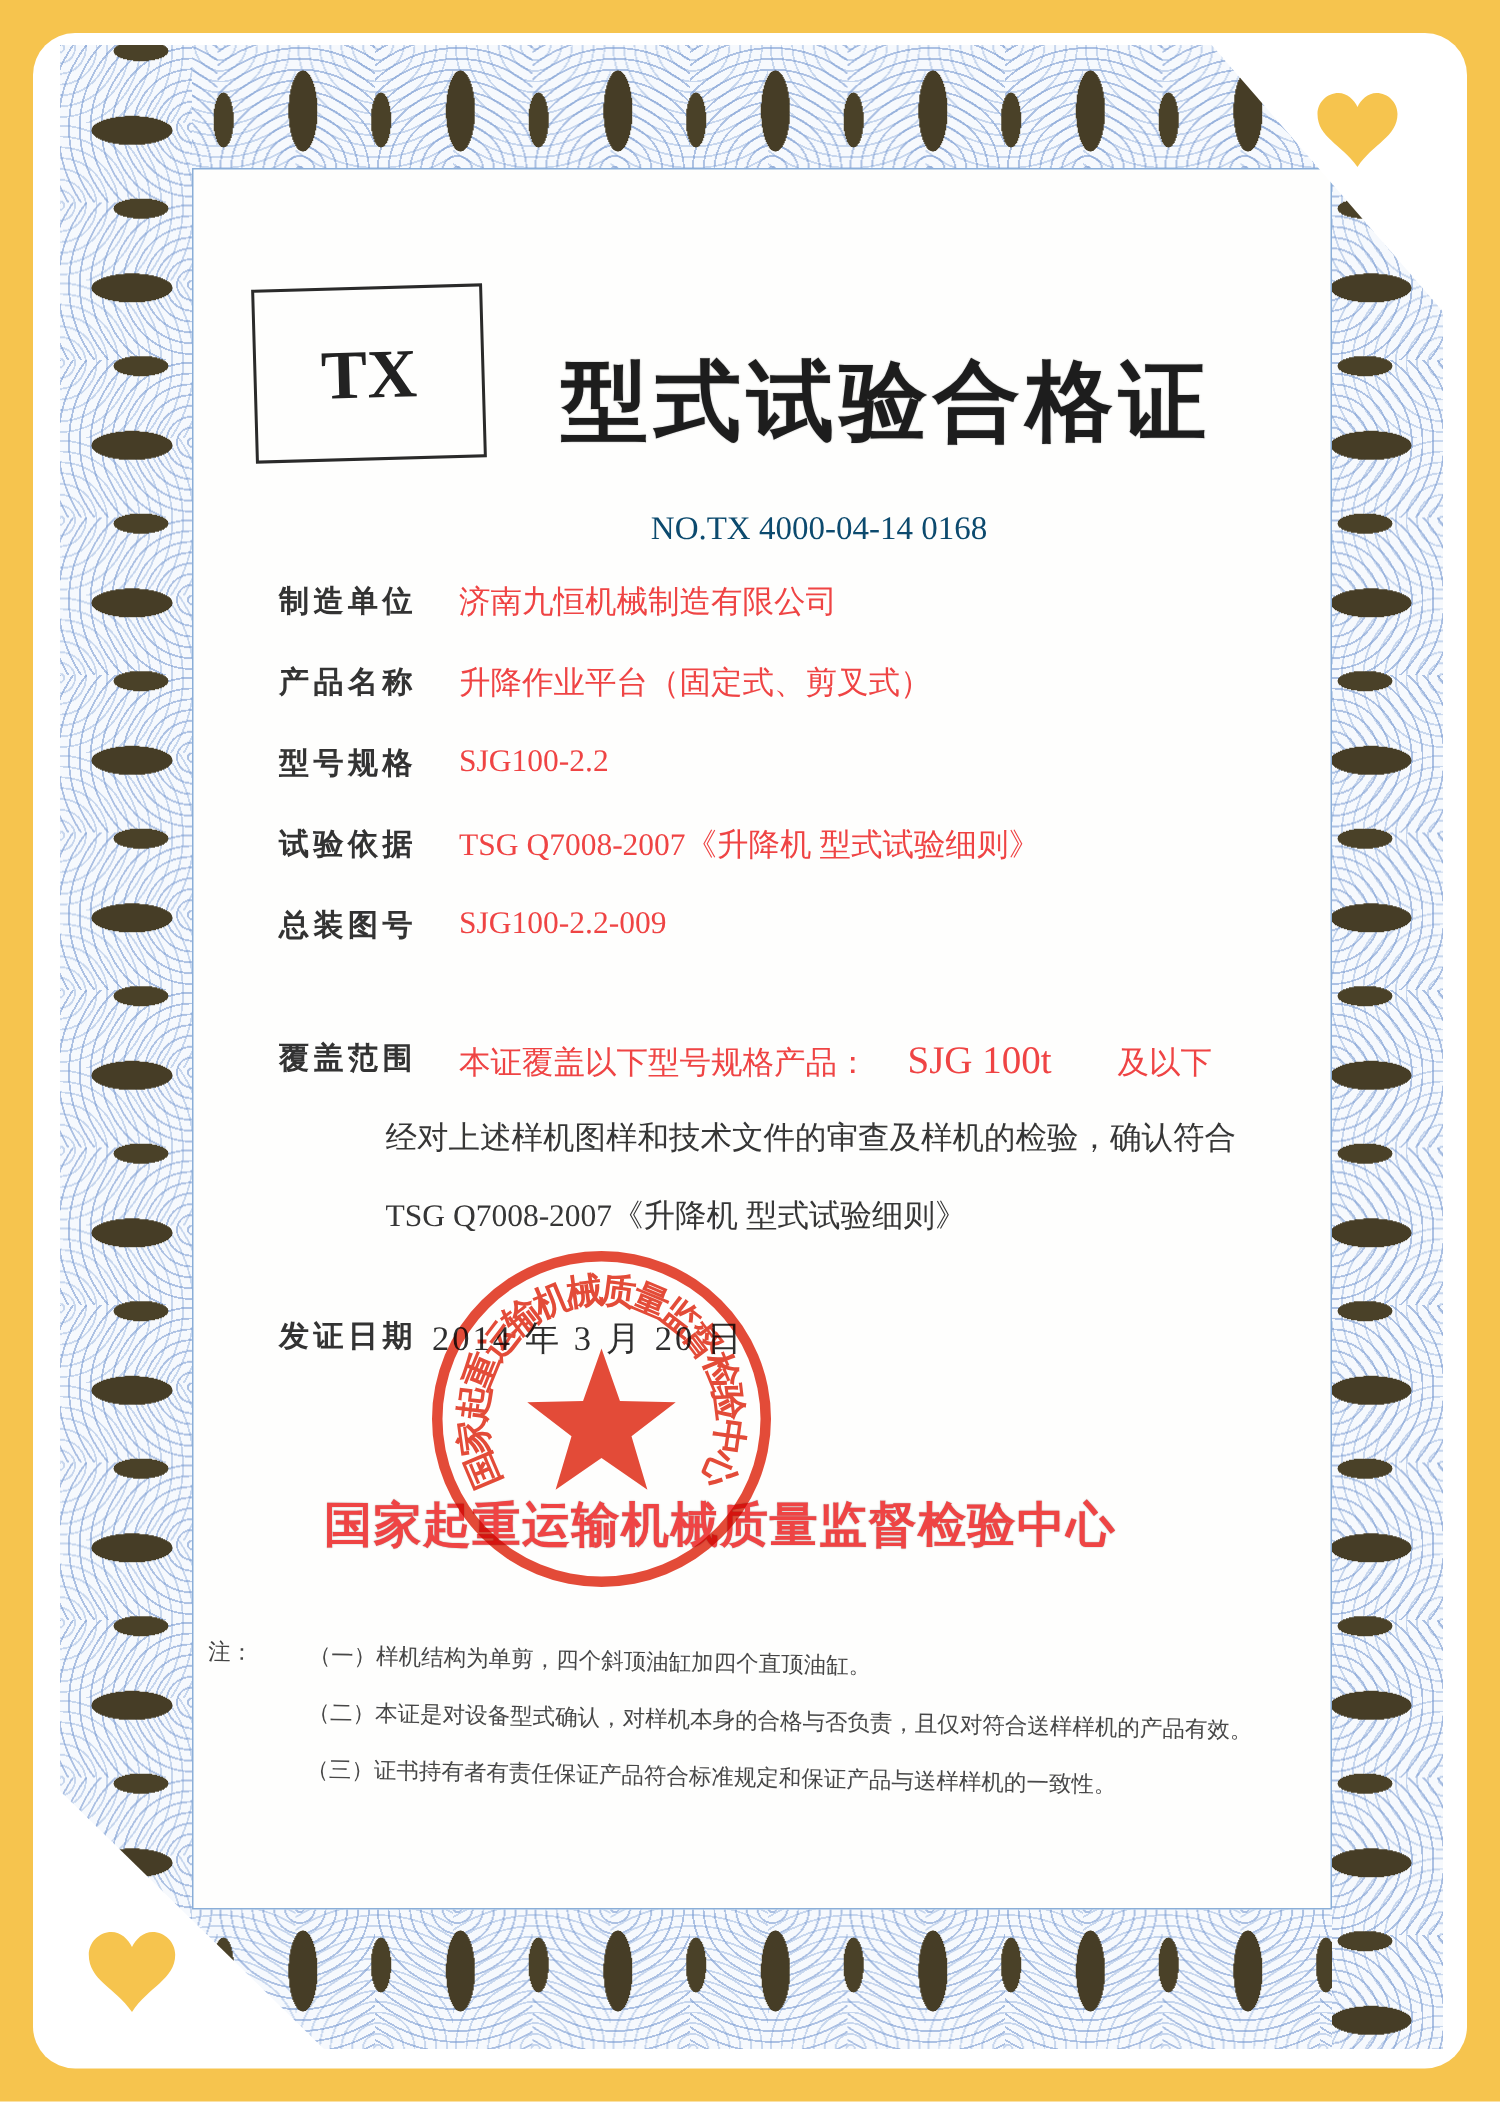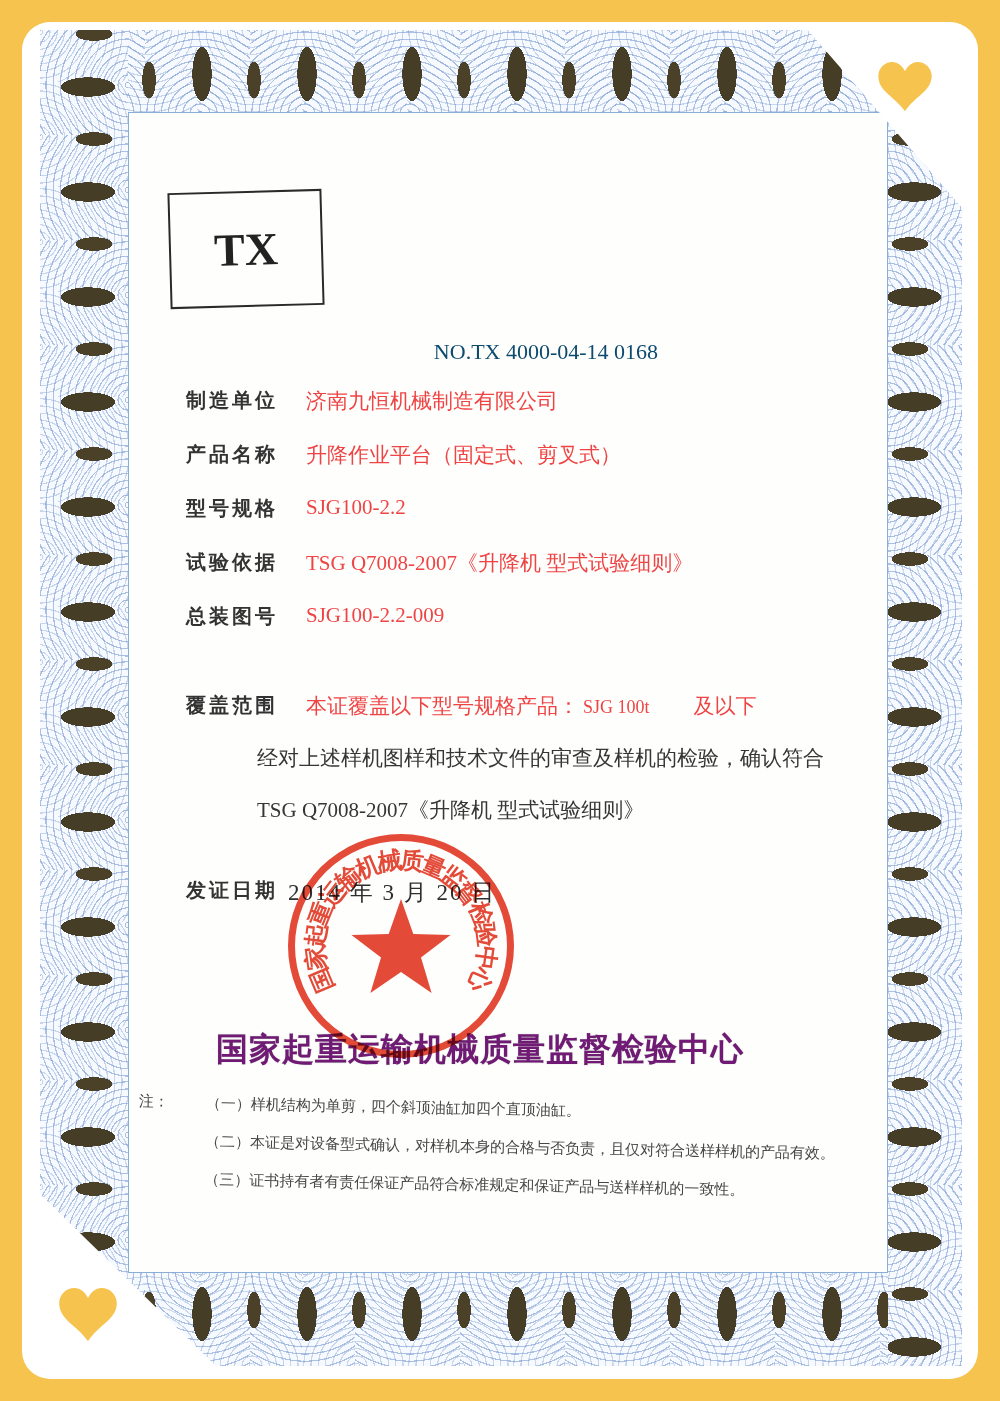--- a/index.html
+++ b/index.html
@@ -87,29 +87,29 @@
   }
   .cert-no{
     position:absolute;left:417px;top:226px;transform:translateX(-50%);
     font-size:22px;color:#0c4a6e;white-space:nowrap;
   }
   .row{position:absolute;left:0;width:100%;}
   .row .lbl{position:absolute;left:57px;font-size:20px;letter-spacing:3px;color:#333;white-space:nowrap;font-weight:bold;}
   .row .val{position:absolute;left:177px;font-size:21px;color:#ef4444;white-space:nowrap;}
   .r1{top:274px;} .r2{top:328px;} .r3{top:382px;} .r4{top:436px;} .r5{top:490px;}
   .rcov{top:579px;}
-  .cov-model{margin-left:4px;font-size:18px;text-align:center;}
+  .cov-model{margin-left:26px;font-size:26px;text-align:center;}
   .cov-suffix{margin-left:44px;}
   .cont-line{position:absolute;left:128px;font-size:21px;color:#363636;white-space:nowrap;}
   .cl2{top:631px;} .cl3{top:683px;}
   .rdate{top:764px;}
   .rdate .val{left:159px;font-size:23px;letter-spacing:2px;color:#2e2e2e;}
   .authority{
-    position:absolute;left:351px;top:915px;transform:translateX(-50%);
-    font-size:32px;font-weight:bold;letter-spacing:1px;color:#701a75;white-space:nowrap;
+    position:absolute;left:351px;top:882px;transform:translateX(-50%);
+    font-size:32px;font-weight:bold;letter-spacing:1px;color:#ef4444;white-space:nowrap;
     text-shadow:0 0 1px rgba(30,30,30,.4);
   }
   .notes{position:absolute;left:0;top:0;width:100%;transform:rotate(1.1deg);transform-origin:60px 980px;}
   .notes .nlabel{position:absolute;left:10px;top:980px;font-size:15px;color:#444;}
   .notes .nitem{position:absolute;left:77px;font-size:15px;color:#474747;white-space:nowrap;}
   .n1{top:981px;} .n2{top:1019px;} .n3{top:1057px;}
 
   
   .stamp{
     position:absolute;left:159px;top:721px;width:226px;height:224px;
@@ -130,20 +130,21 @@
   <div class="band band-bottom"></div>
   <div class="band band-left"></div>
   <div class="band band-right"></div>
 
   <div class="content">
 
     <div class="tx-box">
       <span>TX</span>
     </div>
 
+    <div class="title2 cjk">型式试验合格证</div>
     <div class="cert-no cjk">NO.TX 4000-04-14 0168</div>
 
     <div class="row r1">
       <span class="lbl cjk">制造单位</span>
       <span class="val cjk">济南九恒机械制造有限公司</span>
     </div>
     <div class="row r2">
       <span class="lbl cjk">产品名称</span>
       <span class="val cjk">升降作业平台（固定式、剪叉式）</span>
     </div>

